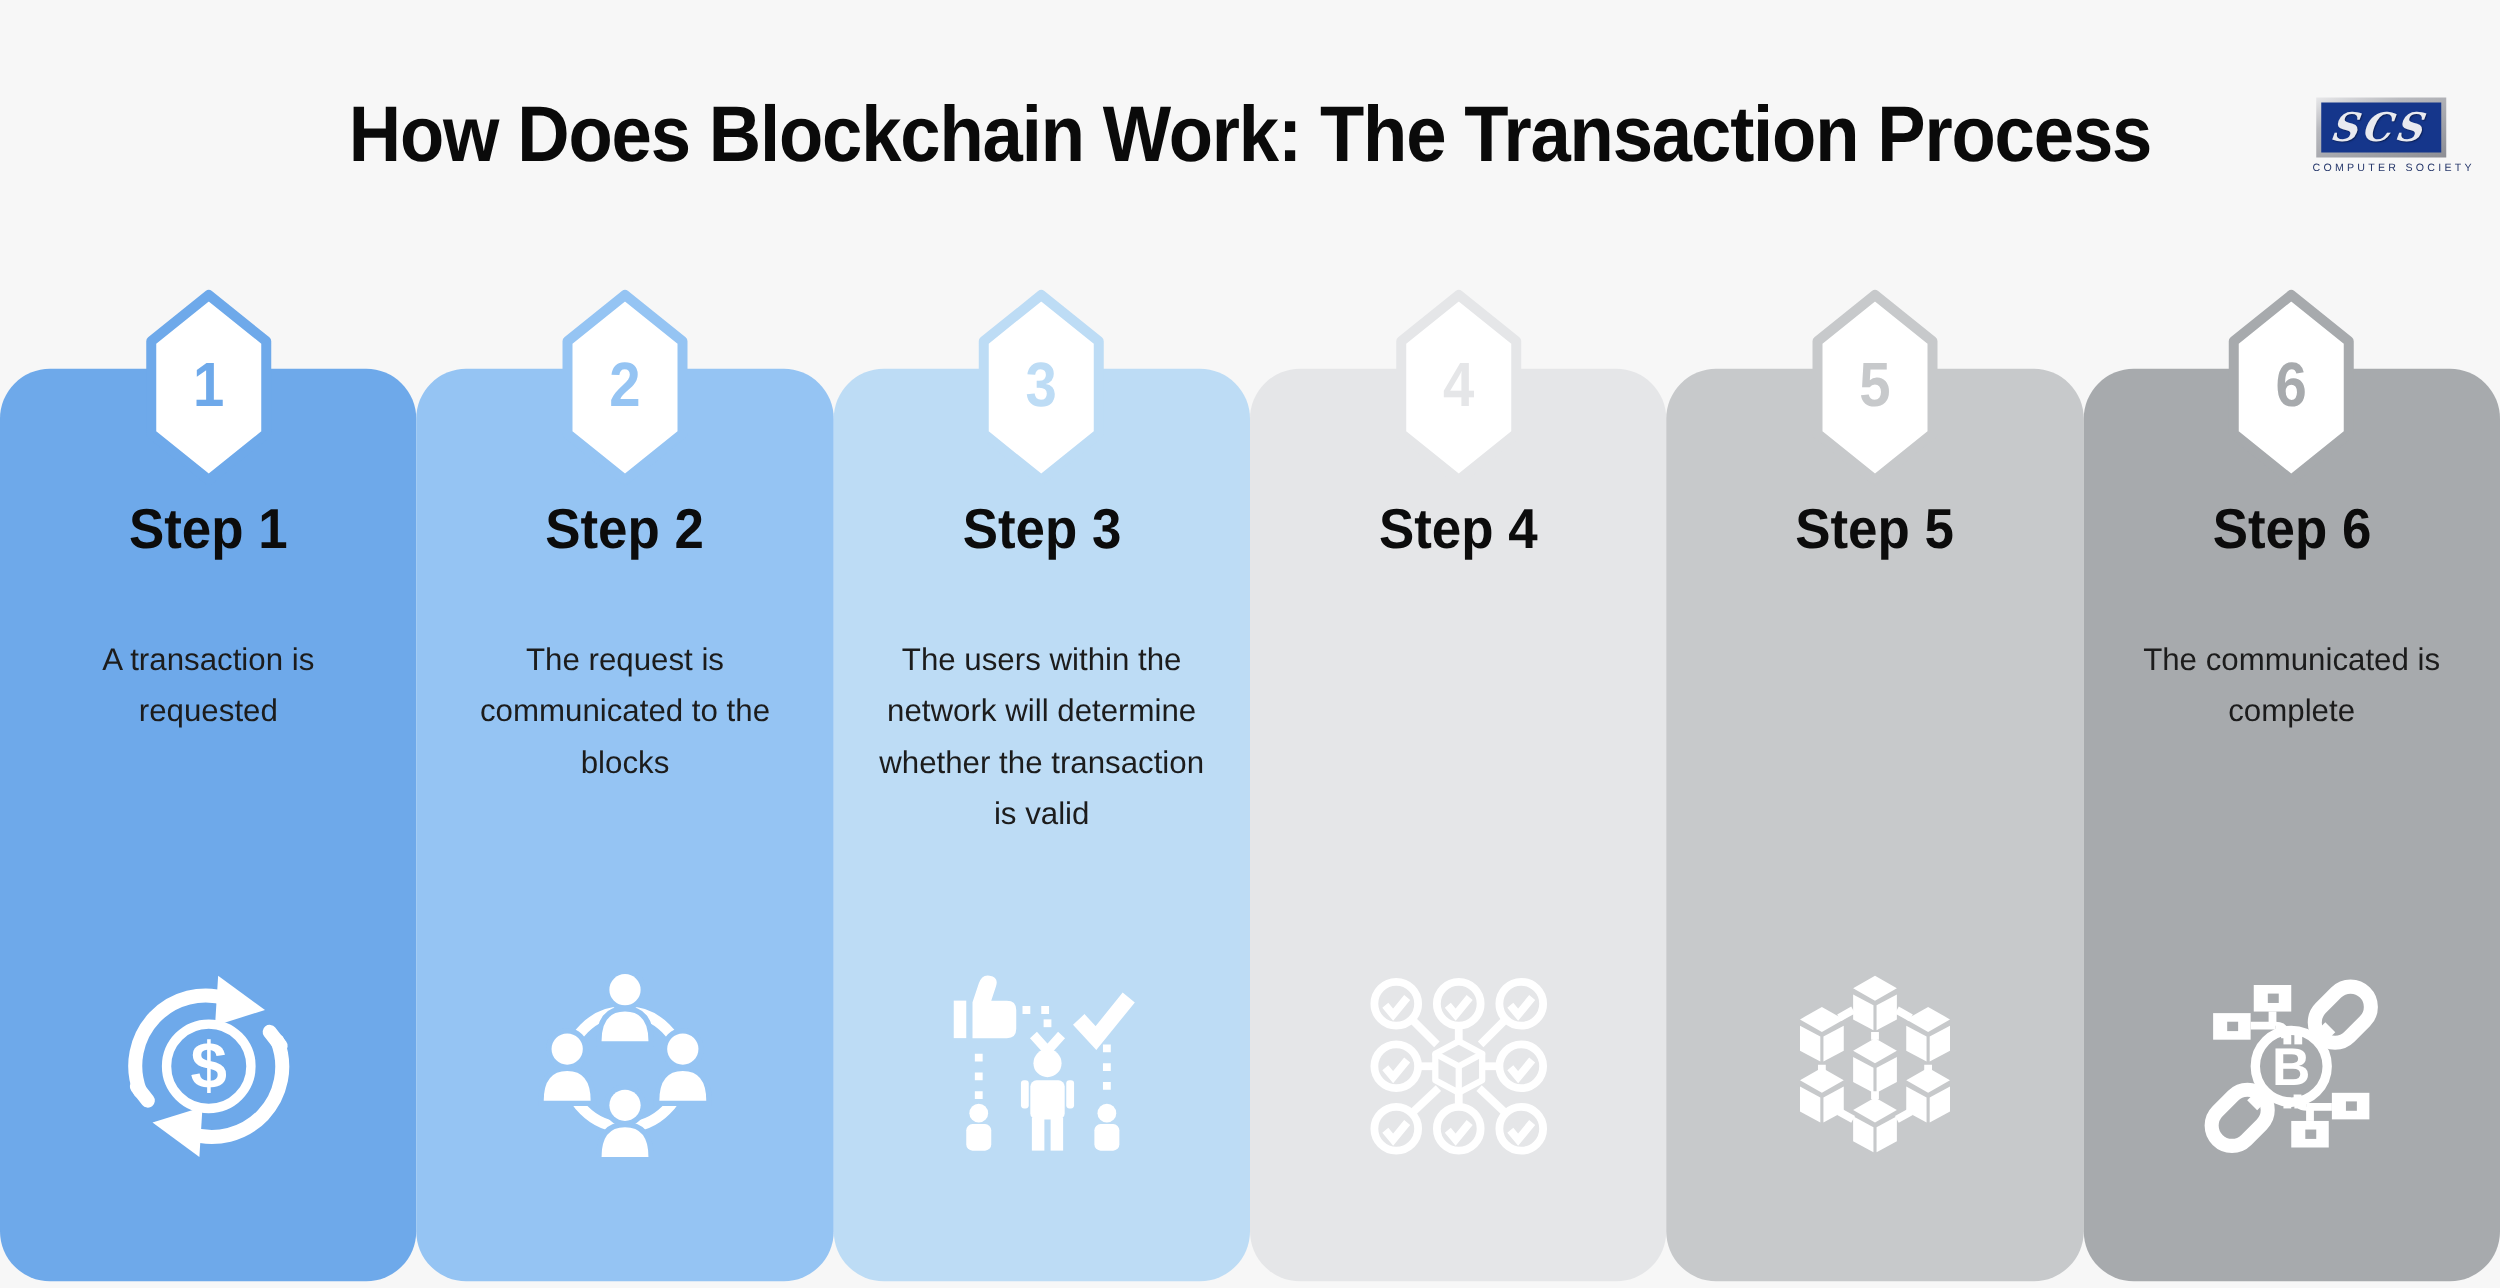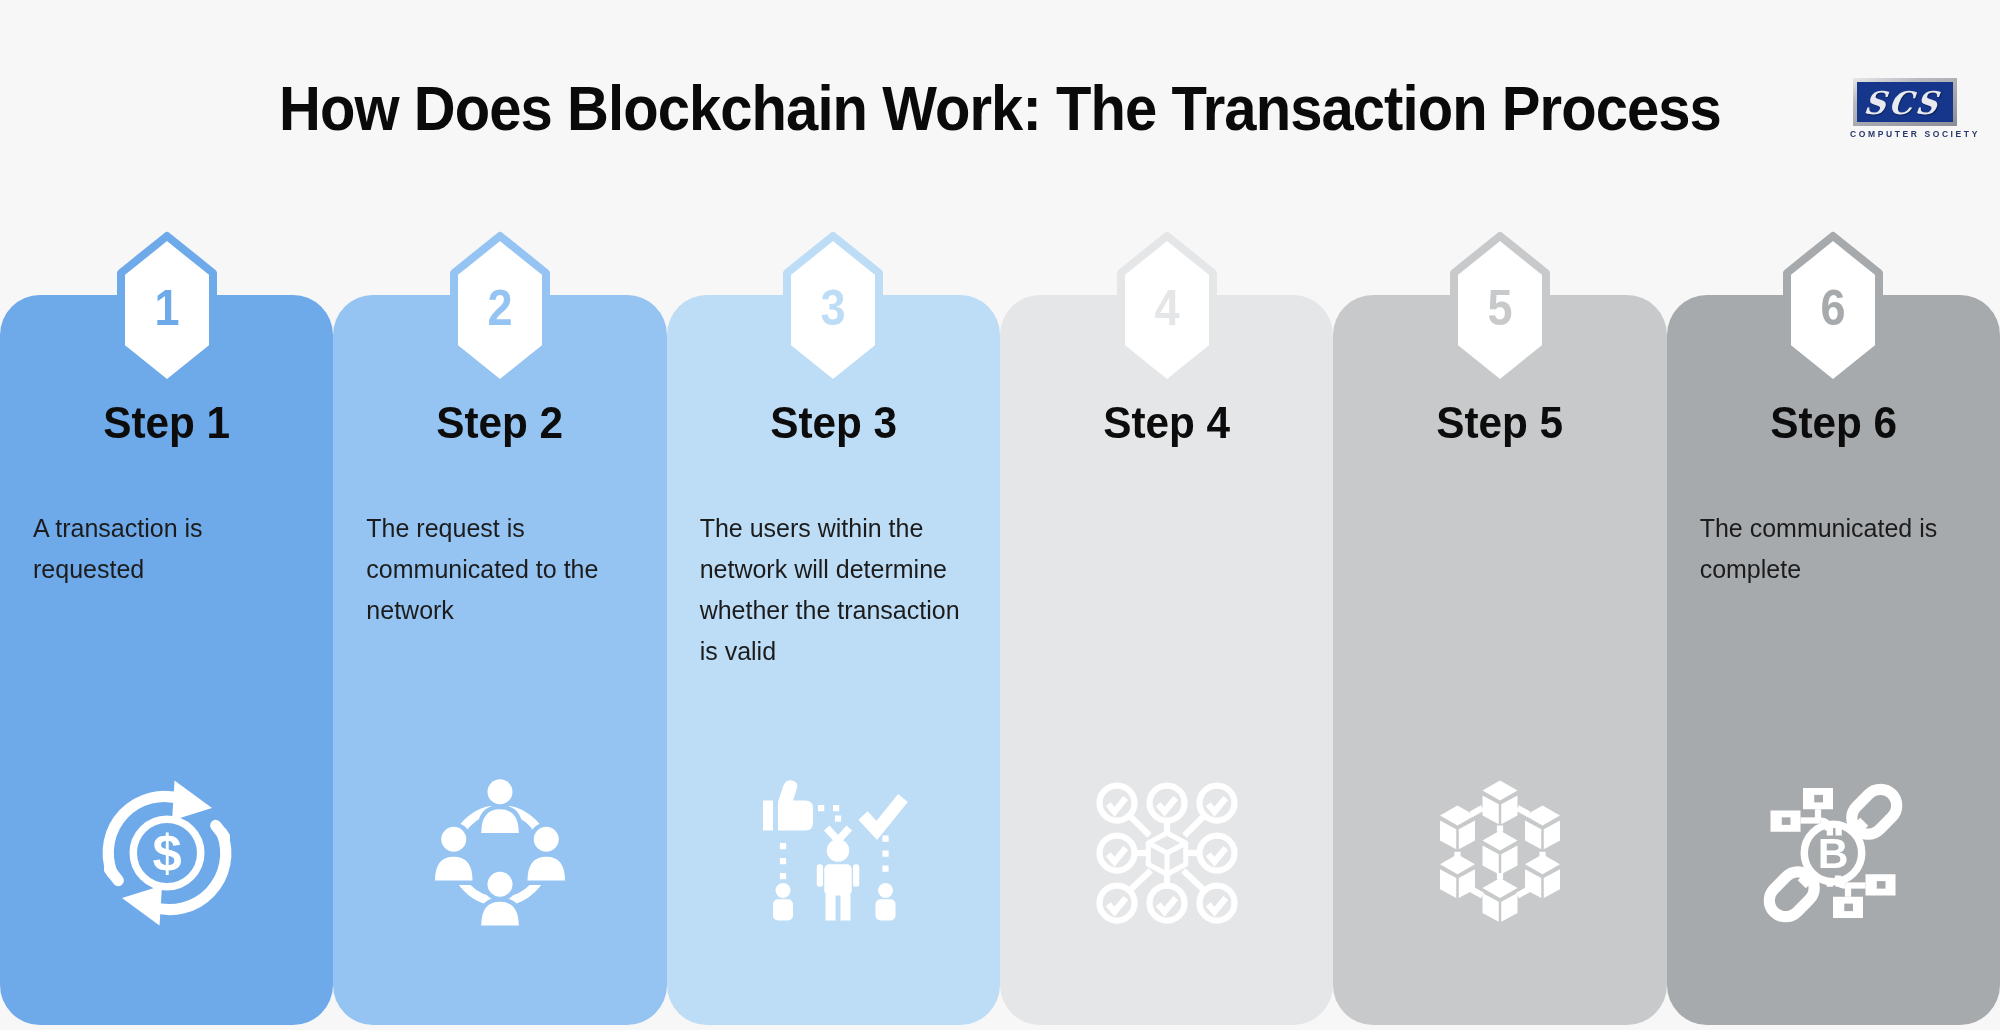--- a/index.html
+++ b/index.html
@@ -35,21 +35,21 @@
   .logo-acronym {
     font-family:"DejaVu Serif", serif;
     font-style:italic; font-weight:bold;
     font-size:30px; color:#e9eaf0; letter-spacing:3px;
     transform:skewX(-10deg) scaleY(1.05);
     text-shadow:1px 1px 1px #0c2159;
   }
   .logo-subtitle {
     margin-top:3px;
     font-size:8.5px; letter-spacing:2.6px;
-    color:#27386b; font-weight:bold; white-space:nowrap;
+    color:#27386b; font-weight:normal; white-space:nowrap;
   }
   
   .cards-row {
     position:absolute; left:0; right:0; top:295px; bottom:5px;
     display:flex;
   }
   .card {
     position:relative;
     flex:1 1 0;
     background:var(--c);
@@ -72,21 +72,21 @@
     font-size:50px; font-weight:bold; color:var(--c);
     transform:scaleX(.9); padding-bottom:4px;
   }
   .step-title {
     padding-top:102px; text-align:center;
     font-size:45px; font-weight:bold; color:#0c0c0c;
     transform:scaleX(.94);
   }
   .step-desc {
     margin:59px 33px 0 33px;
-    font-size:25px; line-height:41px; color:#1c1c1c;
+    font-size:25px; line-height:41px; color:#1c1c1c;text-align:center;
   }
   .step-icon {
     position:absolute; top:483px; left:50%; transform:translateX(-50%);
     width:150px; height:150px;
   }
 </style>
 </head>
 <body>
 
 <h1 class="header-title">How Does Blockchain Work: The Transaction Process</h1>
@@ -128,21 +128,21 @@
   </article>
 
   <article class="card step-2">
     <div class="hex">
       <svg viewBox="0 0 104 160">
         <polygon points="52,6 98,43 98,117 52,154 6,117 6,43" fill="#fff" style="stroke:var(--c)" stroke-width="8" stroke-linejoin="round"></polygon>
       </svg>
       <span class="hex-number">2</span>
     </div>
     <h2 class="step-title">Step 2</h2>
-    <p class="step-desc">The request is communicated to the network</p>
+    <p class="step-desc">The request is communicated to the blocks</p>
     <svg class="step-icon" viewBox="0 0 120 120">
       <circle cx="60" cy="62" r="37" fill="none" stroke="#fff" stroke-width="7"></circle>
       <g style="stroke:var(--c)" stroke-width="7" fill="#fff" paint-order="stroke">
         <g transform="translate(60,25)">
             <circle cx="0" cy="-14" r="10"></circle>
             <path d="M-15 19 q0 -19 15 -19 q15 0 15 19 z"></path>
           </g>
         <g transform="translate(97,63)">
             <circle cx="0" cy="-14" r="10"></circle>
             <path d="M-15 19 q0 -19 15 -19 q15 0 15 19 z"></path>

